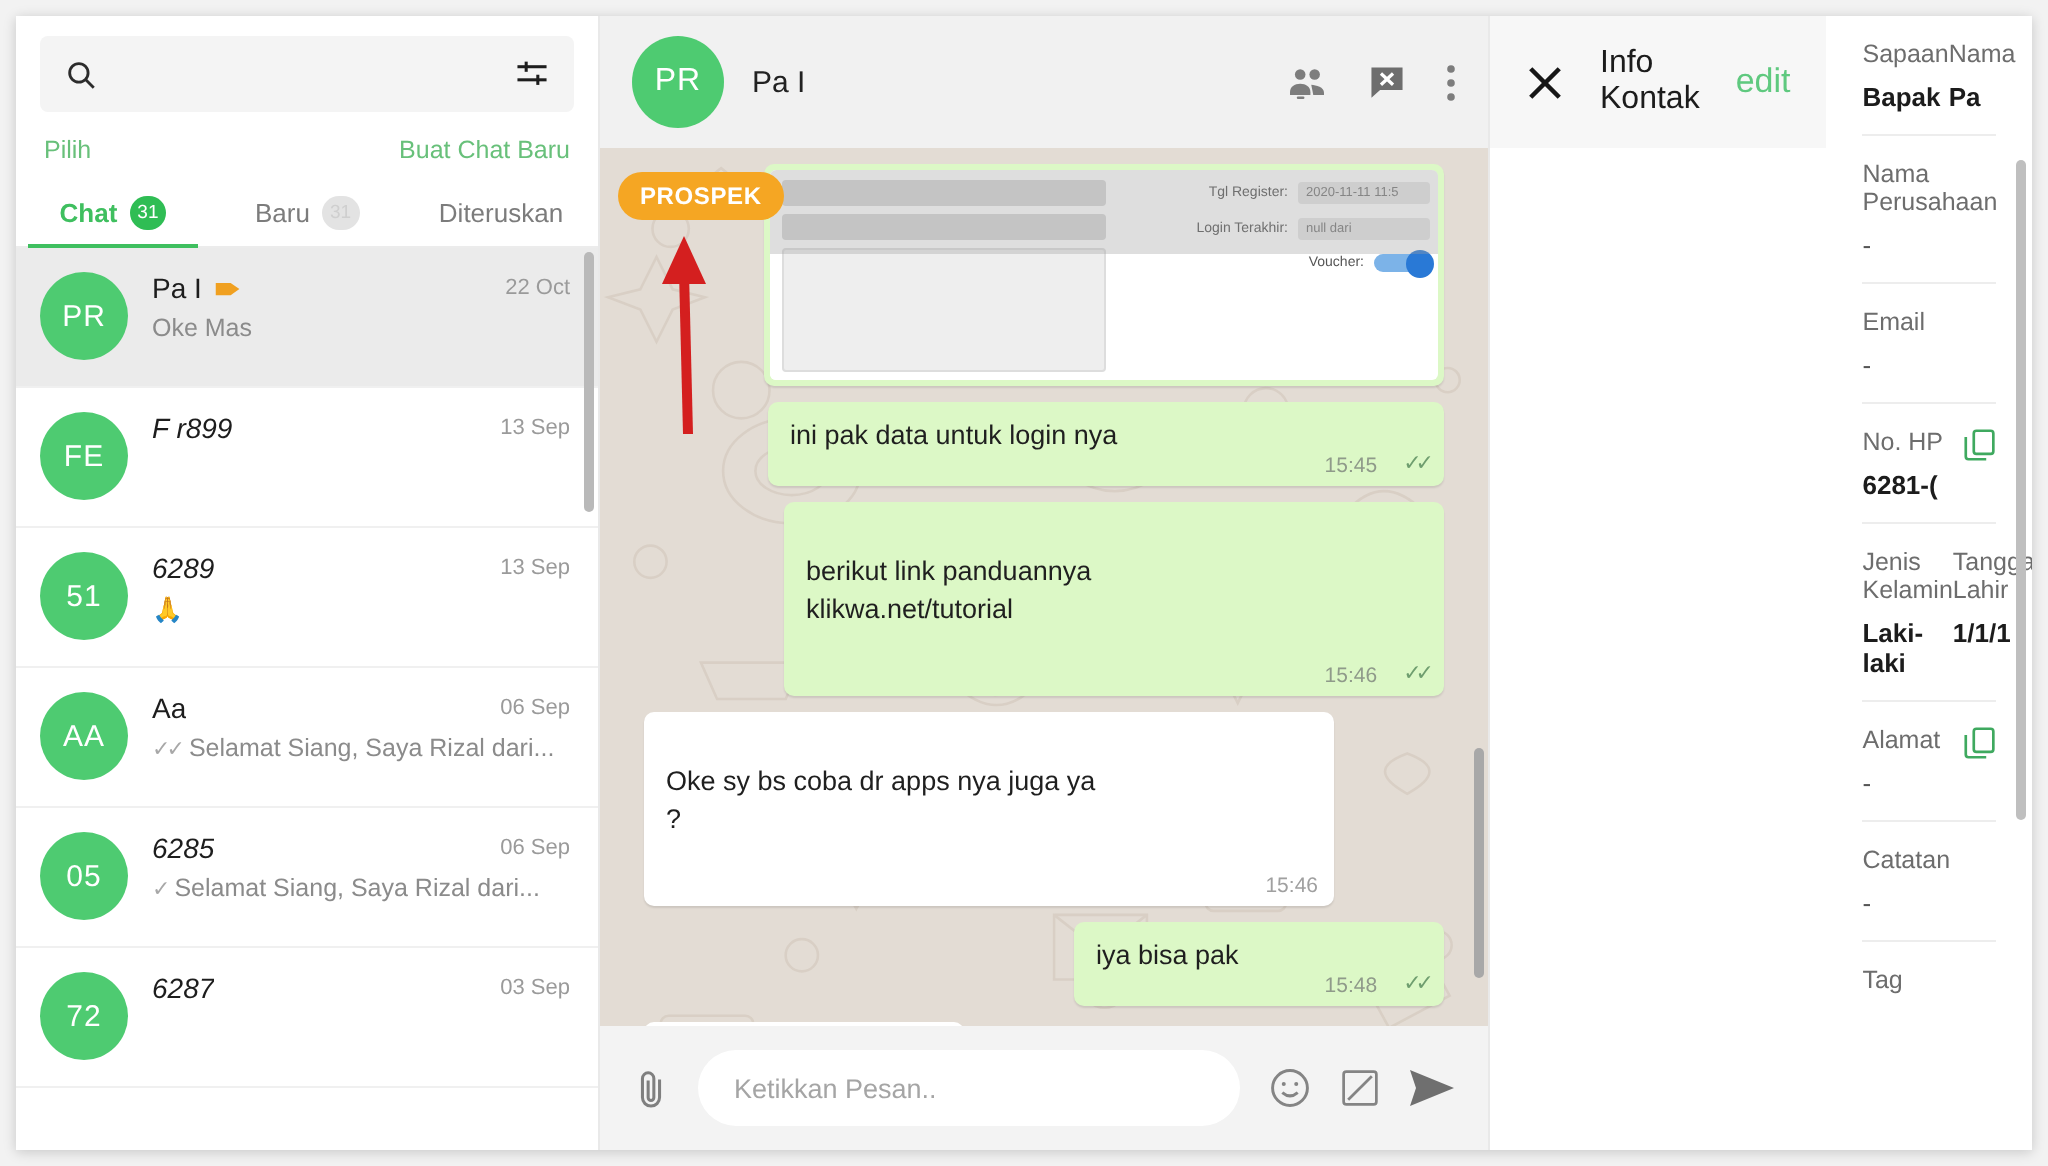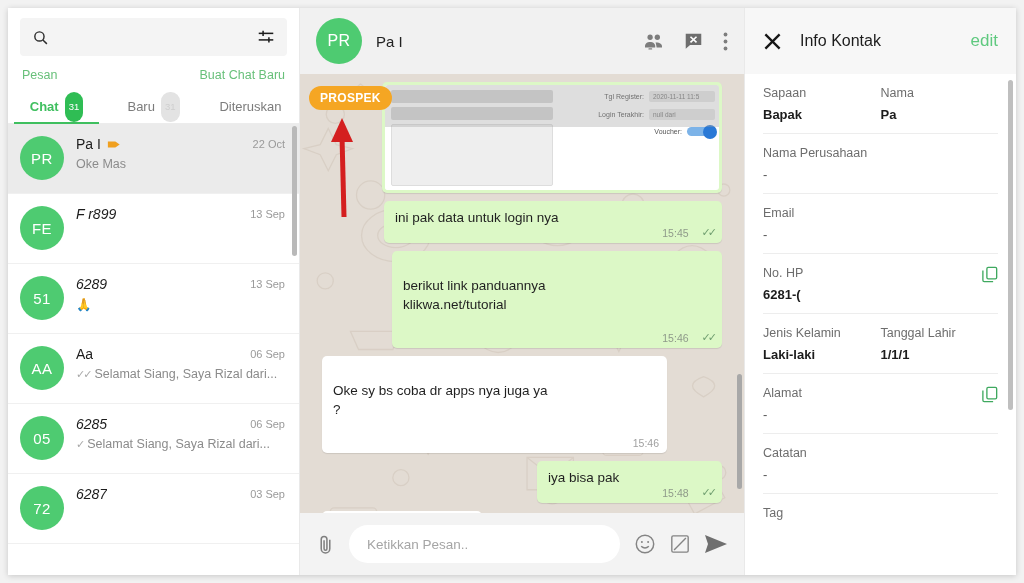--- a/index.html
+++ b/index.html
@@ -53,21 +53,21 @@
     flex: 1; display: flex; align-items: center; justify-content: center;
     gap: 6px; font-size: 13px; color: #7c7c7c; cursor: pointer;
     position: relative;
   }
   .tab.active { color: #3fbf5f; font-weight: bold; }
   .tab.active::after {
     content: ""; position: absolute; left: 6px; right: 6px; bottom: -1px;
     height: 2.5px; background: #3fbf5f;
   }
   .badge {
-    min-width: 17px; height: 30px; border-radius: 9px;
+    min-width: 17px; height: 17px; border-radius: 9px;
     display: inline-flex; align-items: center; justify-content: center;
     font-size: 9.5px; color: #fff; padding: 0 4px; font-weight: normal;
   }
   .badge.green { background: #2fbd54; }
   .badge.grey { background: #e3e3e3; color: #cfcfcf; }
 
   .chatlist { flex: 1; overflow: hidden; position: relative; }
   .row {
     display: flex; align-items: flex-start; gap: 12px;
     padding: 12px 14px 12px 12px;
@@ -185,21 +185,21 @@
   .composer-input::placeholder { color: #a5a5a5; }
   .composer .icon-btn { color: #828282; }
   .chat-scrollbar {
     position: absolute; right: 2px; top: 300px; width: 5px; height: 115px;
     background: #a8a8a8; border-radius: 3px; z-index: 5;
   }
 
   
   .right {
     width: 272px; flex: 0 0 272px; background: #fff;
-    display: flex; flex-direction: column; position: relative;
+    display: flex; flex-direction: row; position: relative;
     border-left: 1px solid #e9e9e9;
   }
   .info-header {
     height: 66px; flex: 0 0 66px; background: #f7f7f7;
     display: flex; align-items: center; padding: 0 18px; gap: 18px;
   }
   .info-title { font-size: 16px; color: #1c1c1c; flex: 1; }
   .edit-link { color: #5fc97f; font-size: 17px; cursor: pointer; }
   .info-body { flex: 1; padding: 0 18px; overflow: hidden; }
   .field {
@@ -238,21 +238,21 @@
             <line x1="2" y1="6" x2="22" y2="6"></line>
               <line x1="2" y1="15" x2="22" y2="15"></line>
             <line x1="8" y1="2.5" x2="8" y2="9.5"></line>
               <line x1="16" y1="11.5" x2="16" y2="18.5"></line>
           </svg>
         </span>
       </div>
     </div>
 
     <div class="subbar">
-      <span>Pesan</span>
+      <span>Pilih</span>
       <span>Buat Chat Baru</span>
     </div>
 
     <div class="tabs">
       <div class="tab active">
         <span>Chat</span>
         <span class="badge green">31</span>
       </div>
       <div class="tab">
         <span>Baru</span>

